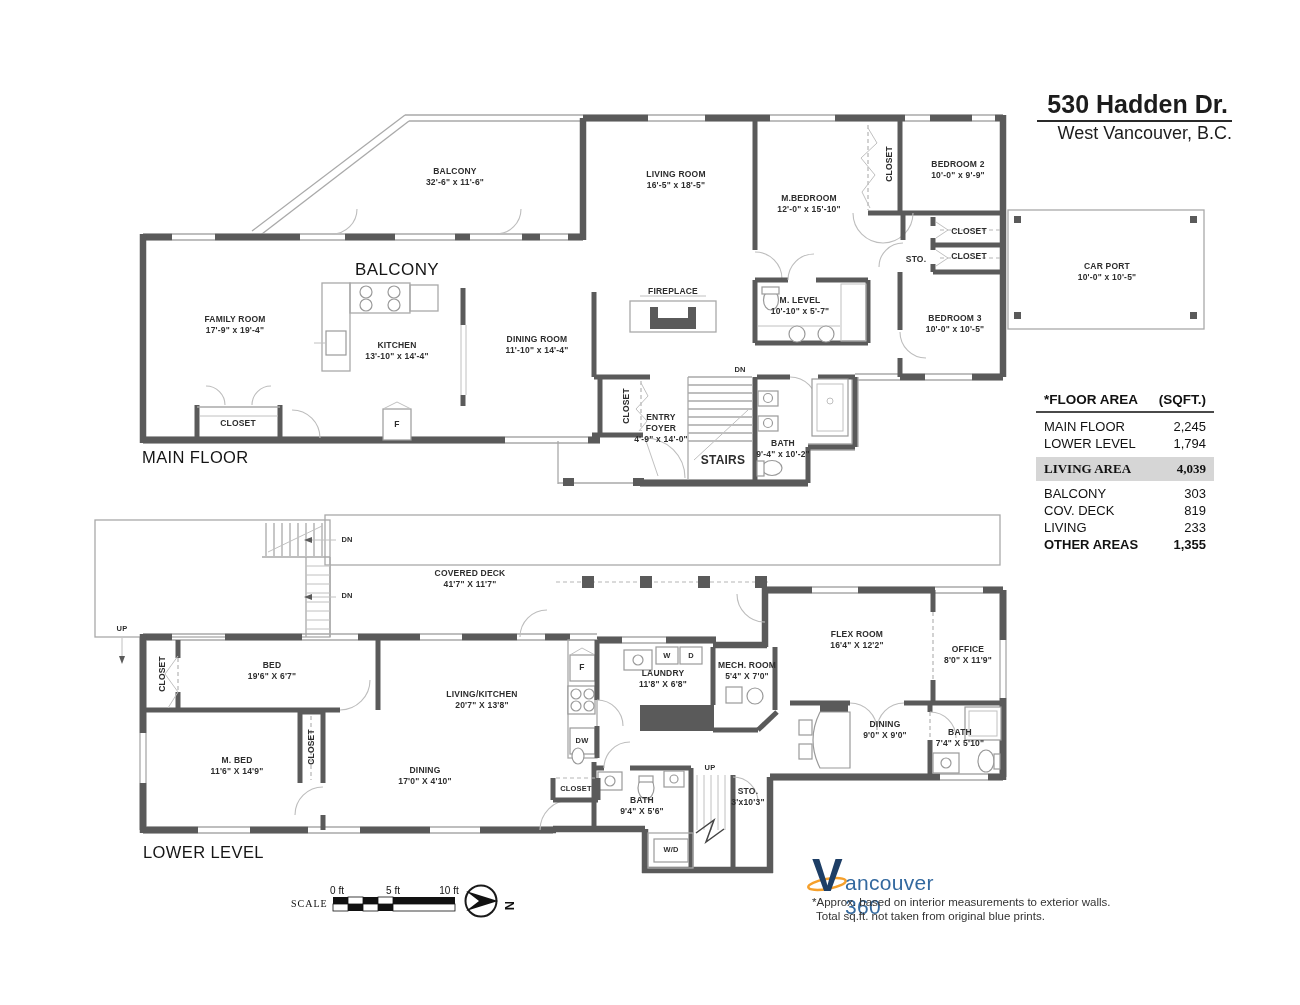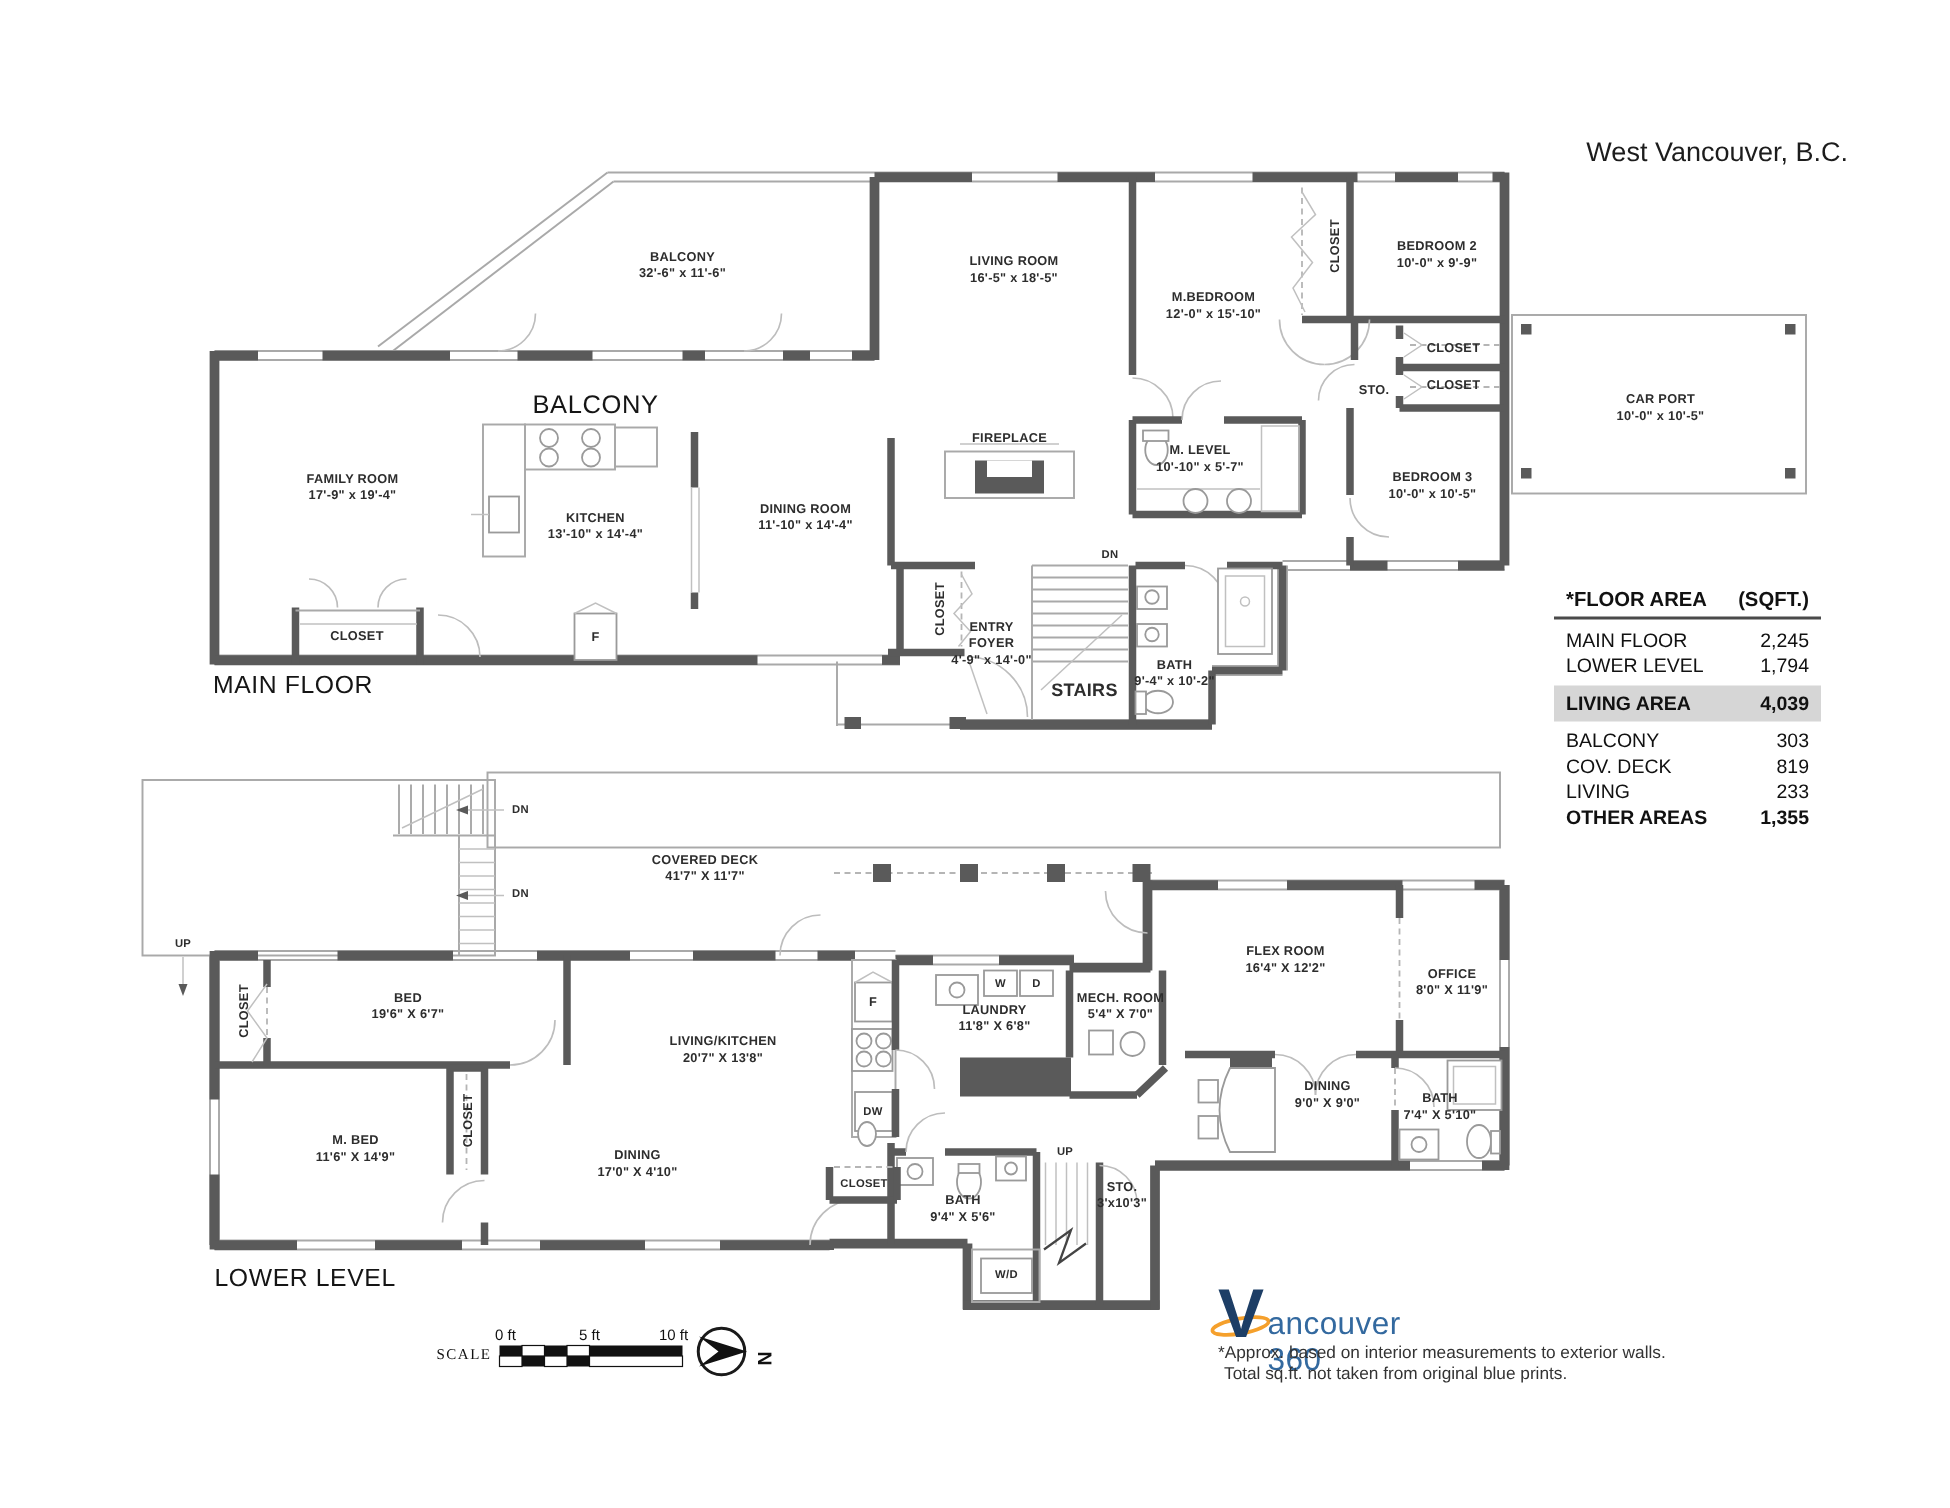--- a/index.html
+++ b/index.html
@@ -26,21 +26,21 @@
   .title-block{position:absolute;right:68px;top:90px;text-align:right;color:#1c1c1c;}
   .title-block .addr{font-size:25px;font-weight:bold;border-bottom:2px solid #2a2a2a;
                      padding:0 4px 1px 10px;display:inline-block;}
   .title-block .city{font-size:18px;margin-top:1px;}
   
   .atable{position:absolute;left:1036px;top:392px;width:178px;font-size:13px;color:#111;}
   .atable .hdr{display:flex;justify-content:space-between;font-weight:bold;font-size:13.5px;
                padding:0 8px 4px 8px;border-bottom:2px solid #4a4a4a;}
   .atable .row{display:flex;justify-content:space-between;padding:1.5px 8px;line-height:14px;}
   .atable .row.first{margin-top:5px;}
-  .atable .hl{background:#d6d6d6;font-weight:bold;padding:5px 8px;margin-top:5px;margin-bottom:4px;}
+  .atable .hl{background:#d6d6d6;font-weight:bold;padding:5px 8px;margin-top:5px;margin-bottom:4px;font-family:Liberation Serif, serif;}
   .atable .bold{font-weight:bold;}
   
   .scale-label{position:absolute;left:291px;top:898px;font-family:"Liberation Serif",serif;
                font-size:10px;letter-spacing:1px;color:#111;}
   .tick{position:absolute;transform:translate(-50%,0);font-size:10px;color:#111;}
   .logo{position:absolute;left:812px;top:855px;height:42px;}
   .logo .v{font-size:46px;font-weight:bold;color:#1d3e66;line-height:40px;}
   .logo .rest{position:absolute;left:33px;top:16px;font-size:21px;color:#33699f;letter-spacing:.3px;}
   .disc{position:absolute;font-size:11.5px;color:#333;}
 </style>
@@ -405,20 +405,21 @@
   <g>
     <circle cx="481" cy="901" r="15.5" fill="none" stroke="#1a1a1a" stroke-width="2"></circle>
     <polygon points="466,891 498,901 466,911 479,901" fill="#111"></polygon>
     <text x="509" y="905" font-size="13" font-weight="bold" fill="#111" font-family="Liberation Sans, sans-serif" transform="rotate(90 509 901)">N</text>
   </g>
 
   <ellipse cx="827" cy="884" rx="19" ry="5" fill="none" stroke="#f5a02c" stroke-width="2.5" transform="rotate(-10 827 884)"></ellipse>
 </svg>
 
 <div class="title-block">
+  <div class="addr">530 Hadden Dr.</div>
   <div class="city">West Vancouver, B.C.</div>
 </div>
 
 <div class="atable">
   <div class="hdr">
     <span>*FLOOR AREA</span>
     <span>(SQFT.)</span>
   </div>
   <div class="row first">
     <span>MAIN FLOOR</span>

